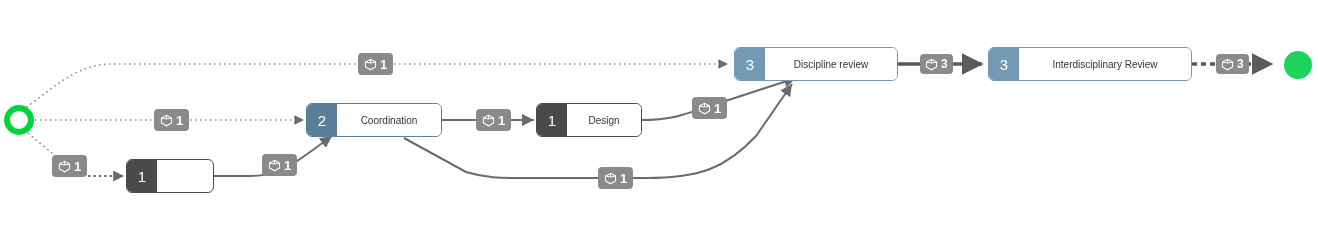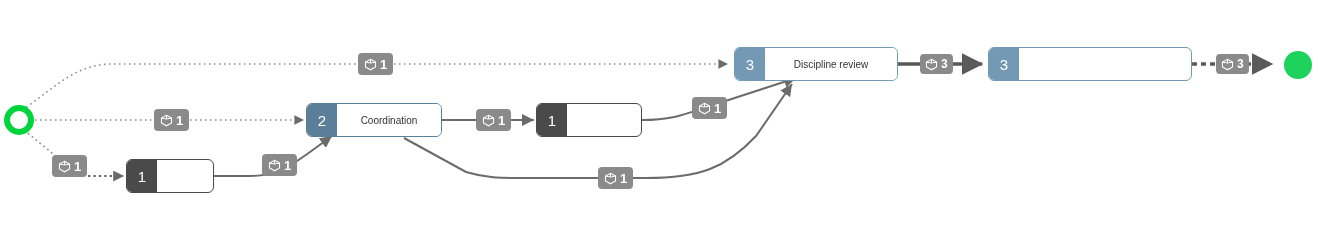--- a/index.html
+++ b/index.html
@@ -166,29 +166,31 @@
     <div class="count">1</div>
   </div>
 
   <div class="node slate" style="left:306px; top:103px; width:136px;">
     <div class="count">2</div>
     <div class="title">Coordination</div>
   </div>
 
   <div class="node dark" style="left:536px; top:103px; width:106px;">
     <div class="count">1</div>
+    <div class="title">Design</div>
   </div>
 
   <div class="node steel" style="left:734px; top:47px; width:164px;">
     <div class="count">3</div>
     <div class="title">Discipline review</div>
   </div>
 
   <div class="node steel" style="left:988px; top:47px; width:204px;">
     <div class="count">3</div>
+    <div class="title">Interdisciplinary Review</div>
   </div>
 
   <div class="chip" style="left:358px; top:53px;">
     <svg class="cube" viewBox="0 0 16 16" xmlns="http://www.w3.org/2000/svg">
       <path d="M8 1.6 L14.2 5.1 L14.2 11.0 L8 14.5 L1.8 11.0 L1.8 5.1 Z" fill="none" stroke="#ffffff" stroke-width="1.3"></path>
       <path d="M8 1.6 L8 6.1 M8 6.1 L14.2 5.1 M8 6.1 L1.8 5.1" fill="none" stroke="#ffffff" stroke-width="1.2"></path>
     </svg>
     <span class="chip-count">1</span>
   </div>
 

